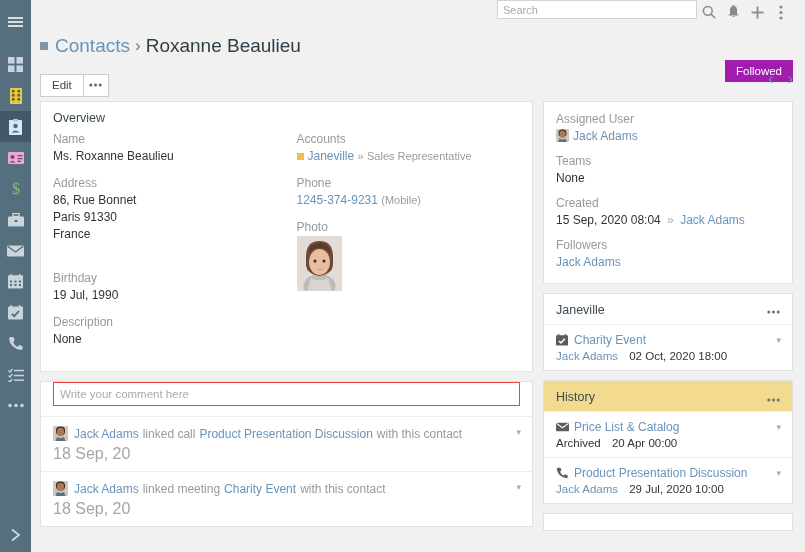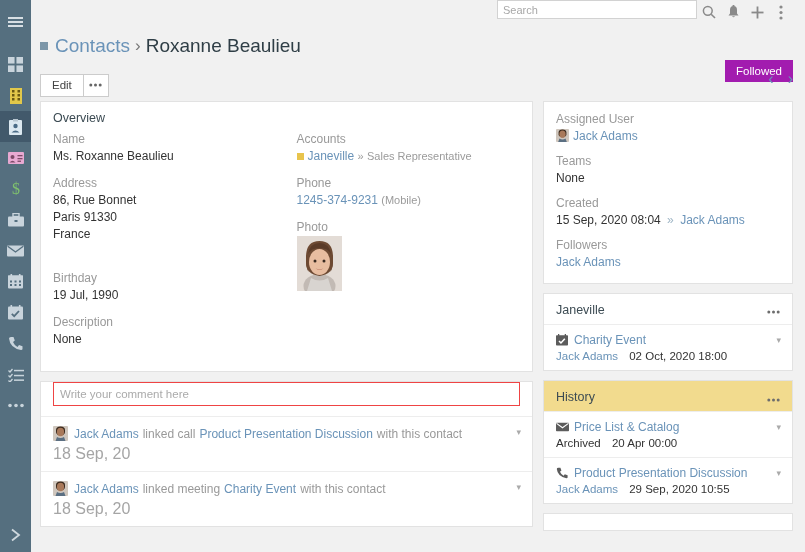--- a/index.html
+++ b/index.html
@@ -650,21 +650,21 @@
             <div class="arow-title">
               <span class="arow-ico">
                 <svg width="12" height="12" viewBox="0 0 15 15">
                   <path d="M3 1 L5.5 1 L6.8 4.5 L5 6 Q6.5 9.5 9.5 11 L11 9 L14.5 10.3 L14.5 13 Q14.5 14 13 14 Q2 12 1 2.5 Q1 1 3 1 Z" fill="#5c5c5c"></path>
                 </svg>
               </span>
               <a href="#">Product Presentation Discussion</a>
             </div>
             <div class="arow-sub">
               <span class="u">Jack Adams</span>
-              <span>29 Sep, 2020 10:55</span>
+              <span>29 Jul, 2020 10:00</span>
             </div>
             <span class="caret">▾</span>
           </div>
         </div>
 
         <div class="panel">
           <div class="panel-head">
             
             
           </div>

